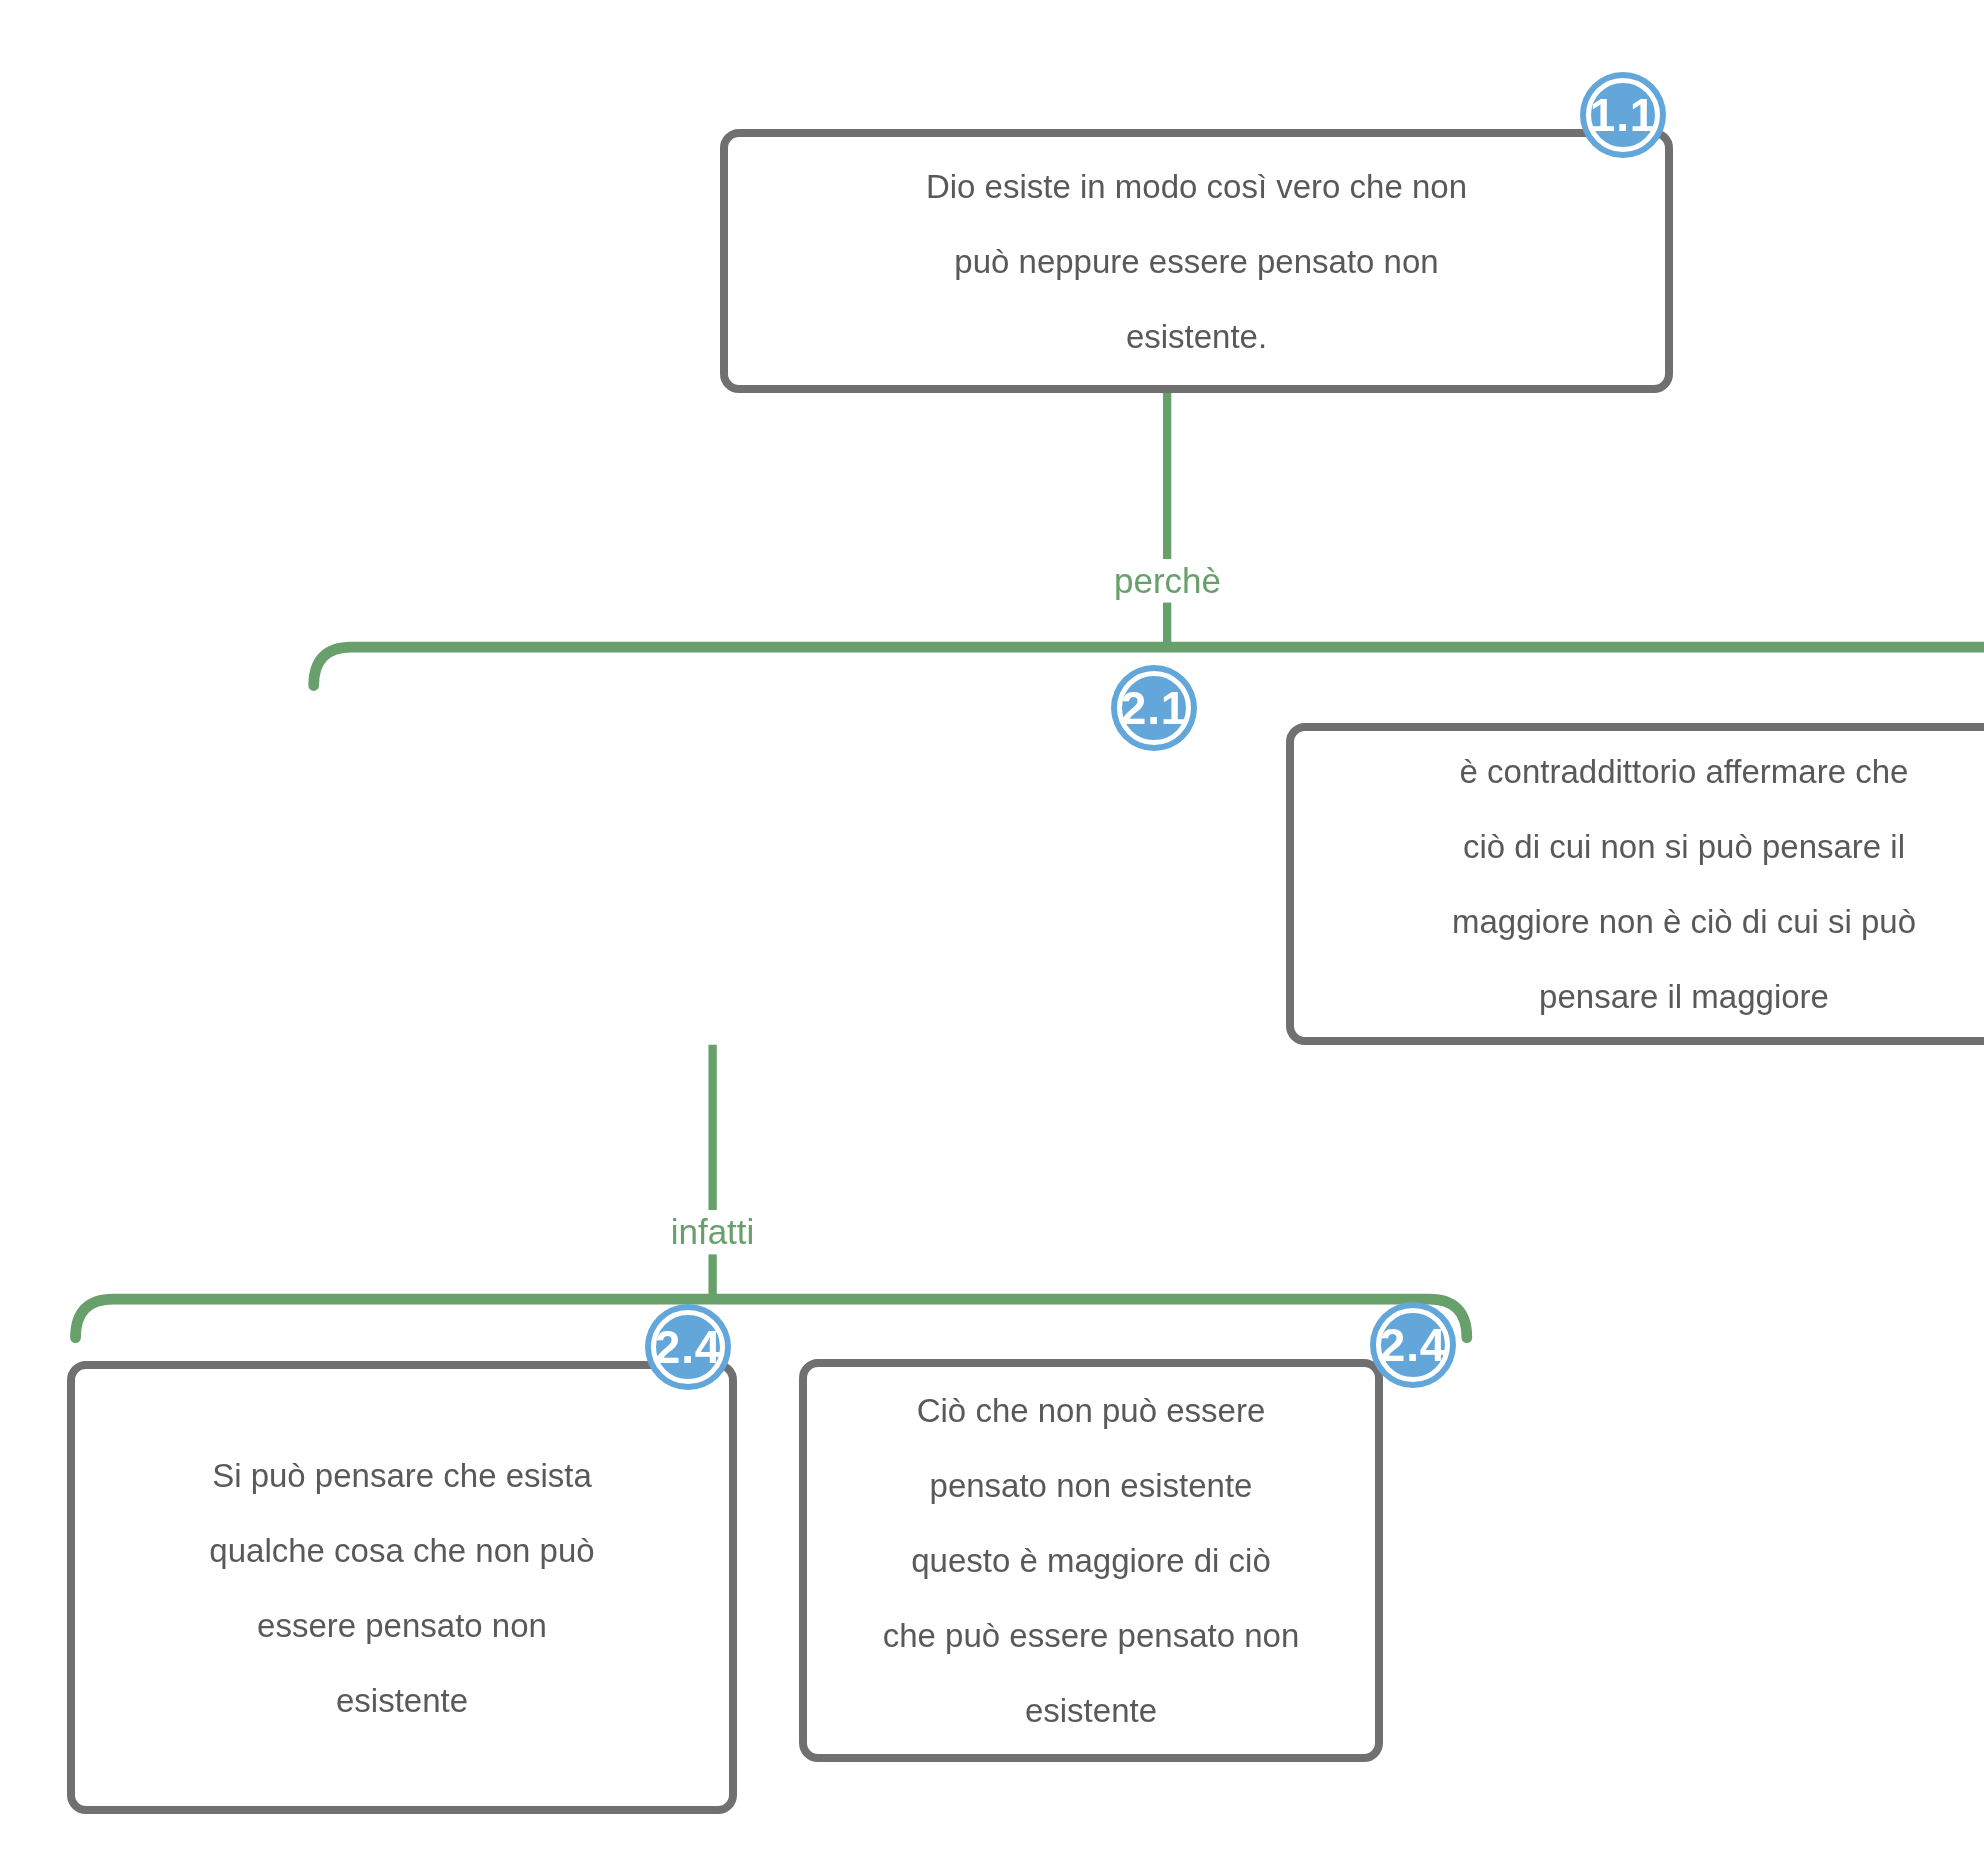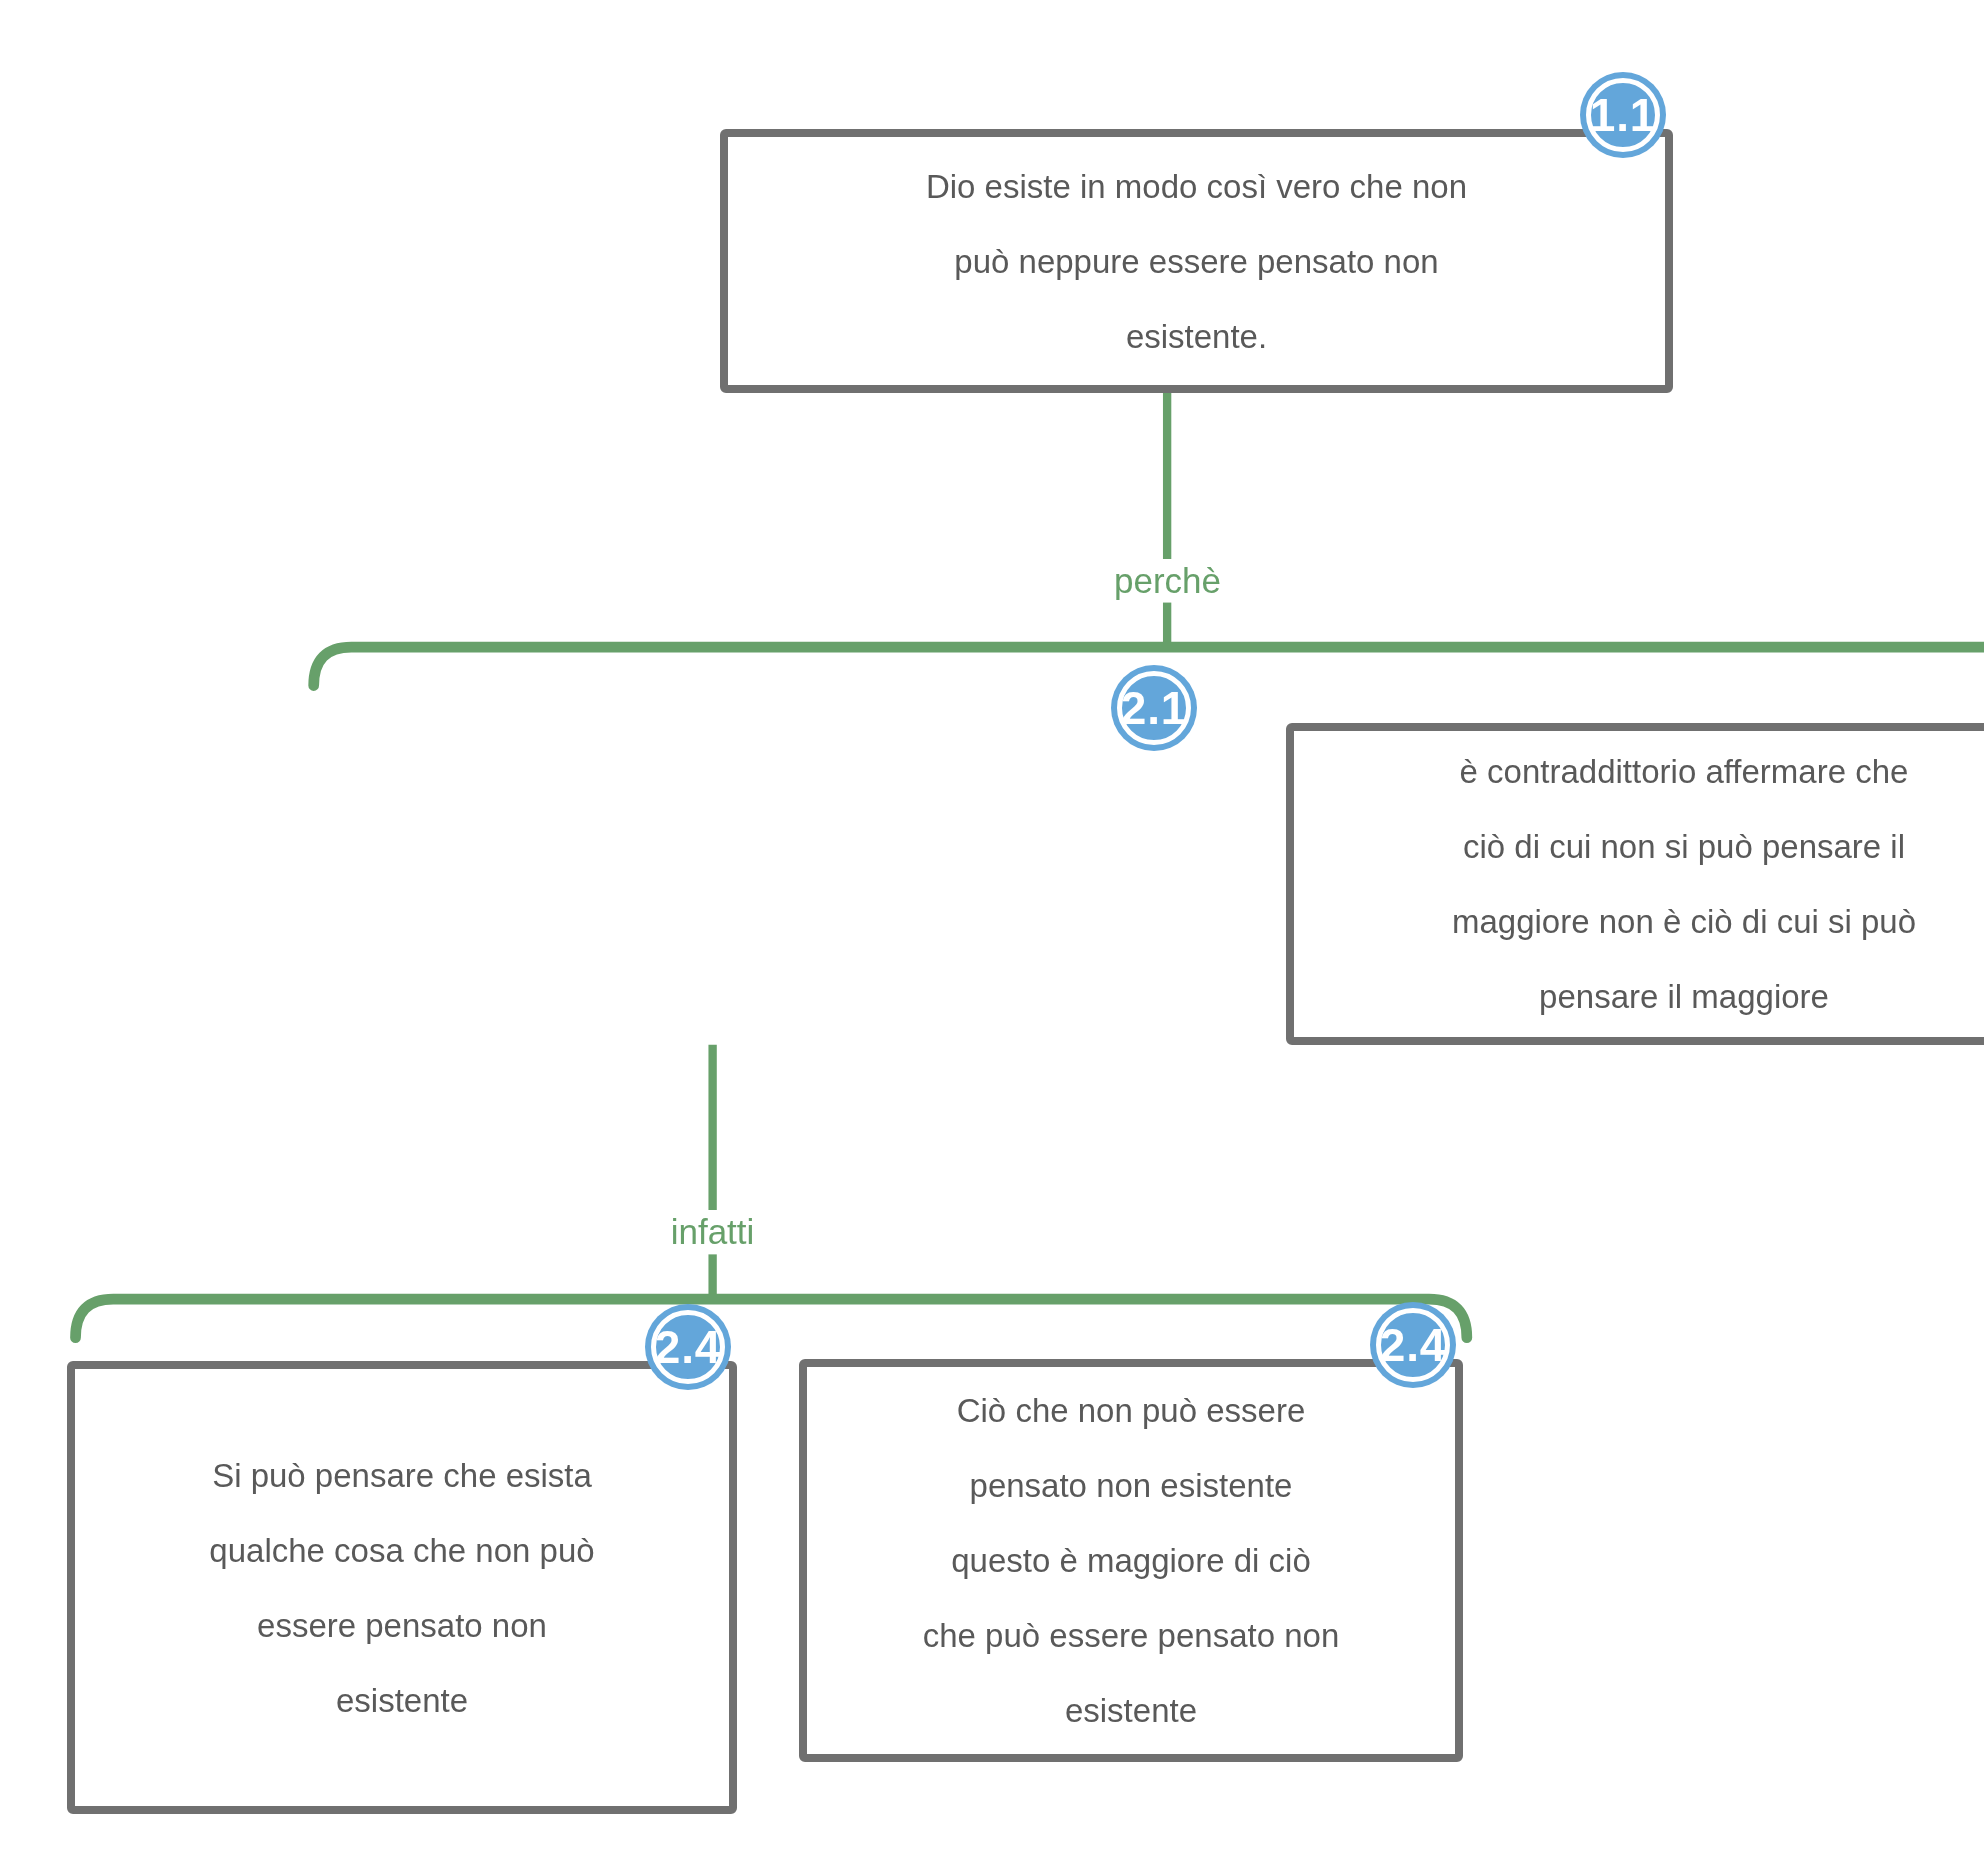--- a/index.html
+++ b/index.html
@@ -18,21 +18,21 @@
     overflow:hidden;
   }
   .connectors{position:absolute;left:0;top:0;z-index:1;}
   .connectors path{fill:none;stroke:var(--green,#67A06A);}
   .connectors .stem{stroke-width:21;stroke-linecap:butt;}
   .connectors .bracket{stroke-width:27;stroke-linecap:round;}
   .node{
     position:absolute;z-index:2;
     box-sizing:border-box;
     border:8px solid var(--border-gray,#707070);
-    border-radius:6px;
+    border-radius:19px;
     background:#fff;
     display:flex;align-items:center;justify-content:center;
     padding:8px 12px;
   }
   .node-text{
     white-space:pre-line;
     text-align:center;
     color:var(--text-gray,#595959);
     font-size:33px;
     line-height:75px;
@@ -62,21 +62,21 @@
     width:397px;height:48px;
     display:flex;align-items:center;justify-content:center;
     color:var(--green,#67A06A);
     font-size:35px;
   }
   
   .n11{left:720px;top:129px;width:953px;height:264px;}
   .n21{left:314px;top:723px;width:889px;height:322px;}
   .n22{left:1286px;top:723px;width:796px;height:322px;}
   .n31{left:67px;top:1361px;width:670px;height:453px;}
-  .n32{left:799px;top:1359px;width:664px;height:403px;}
+  .n32{left:799px;top:1359px;width:584px;height:403px;}
   .b11{left:1580px;top:72px;}
   .b21{left:1111px;top:665px;}
   .b31{left:645px;top:1304px;}
   .b32{left:1370px;top:1302px;}
   .lbl-perche{left:969px;top:557px;}
   .lbl-infatti{left:514px;top:1208px;}
 </style>
 </head>
 <body>
 

